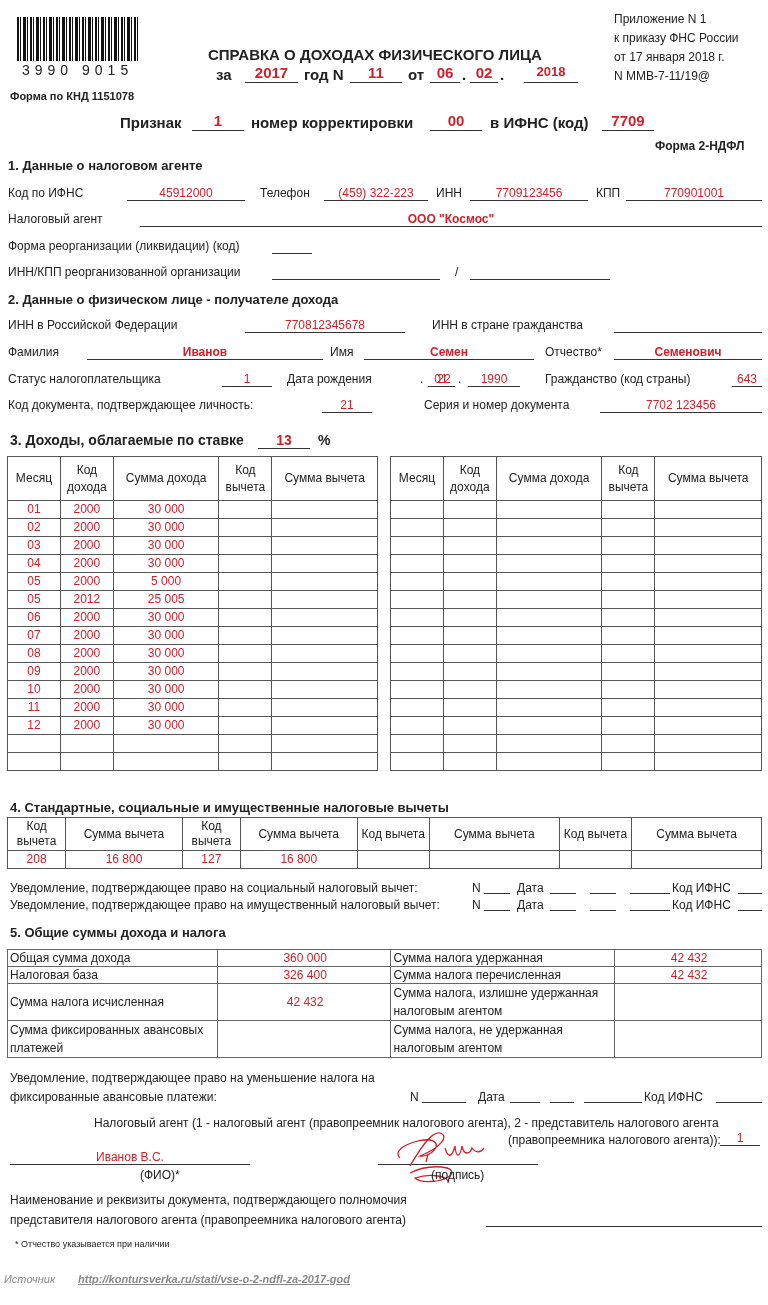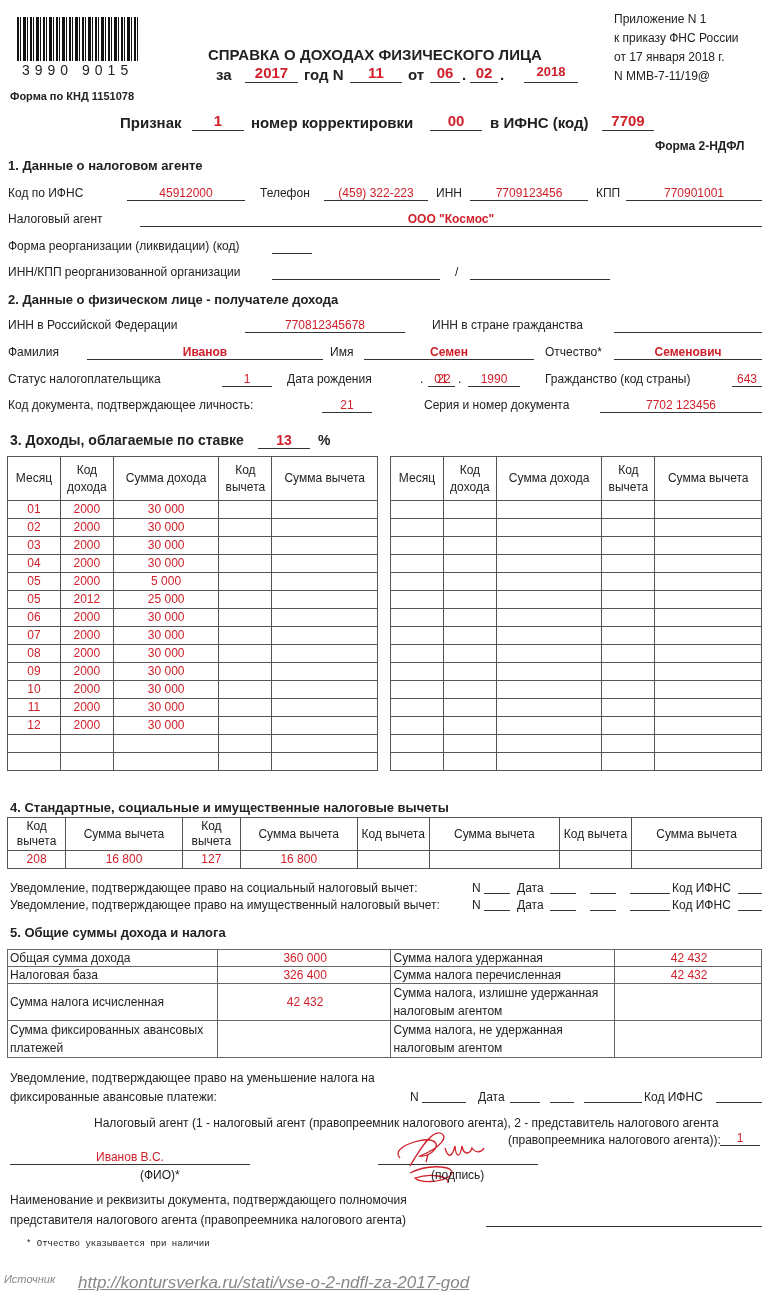--- a/index.html
+++ b/index.html
@@ -158,21 +158,21 @@
       <tr>
         <td>05</td>
         <td>2000</td>
         <td>5 000</td>
         <td></td>
         <td></td>
       </tr>
       <tr>
         <td>05</td>
         <td>2012</td>
-        <td>25 000</td>
+        <td>25 005</td>
         <td></td>
         <td></td>
       </tr>
       <tr>
         <td>06</td>
         <td>2000</td>
         <td>30 000</td>
         <td></td>
         <td></td>
       </tr>
@@ -475,16 +475,16 @@
 <div class="abs" style="left:378px;top:1164px;width:160px;border-top:1px solid #333;"></div>
 <svg class="abs" style="left:390px;top:1128px;" width="120" height="60" viewBox="0 0 120 60">
   <path d="M10,30 C0,20 30,10 40,12 C55,15 40,30 30,28 C50,20 60,8 50,5 C40,2 25,30 20,38 M38,26 L36,34 M55,20 C58,30 62,30 65,18 C66,30 70,30 72,18 C74,28 80,26 82,20 C86,26 92,24 94,20 M20,45 C40,35 70,38 60,48 C50,55 30,55 25,50 C40,45 60,48 58,55" fill="none" stroke="#d0202a" stroke-width="1.3"></path>
 </svg>
 <div class="lbl" style="left:431px;top:1168px;">(подпись)</div>
 
 <div class="lbl" style="left:10px;top:1193px;">Наименование и реквизиты документа, подтверждающего полномочия</div>
 <div class="lbl" style="left:10px;top:1213px;">представителя налогового агента (правопреемника налогового агента)</div>
 <div class="ul" style="left:486px;top:1214px;width:276px;height:12px;"></div>
 
-<div class="lbl" style="left:26px;top:1239px;font-size:9px;font-family:Liberation Mono, monospace;">* Отчество указывается при наличии</div>
+<div class="lbl" style="left:15px;top:1239px;font-size:9px;">* Отчество указывается при наличии</div>
 
 <div class="lbl" style="left:4px;top:1273px;font-size:11px;color:#888;font-style:italic;">Источник</div>
-<a class="lbl" style="left:78px;top:1273px;font-size:17px;color:#888;font-style:italic;text-decoration:underline;">http://kontursverka.ru/stati/vse-o-2-ndfl-za-2017-god</a>
+<a class="lbl" style="left:78px;top:1273px;font-size:11px;color:#888;font-style:italic;text-decoration:underline;font-weight:bold;">http://kontursverka.ru/stati/vse-o-2-ndfl-za-2017-god</a>
 
 </body></html>

